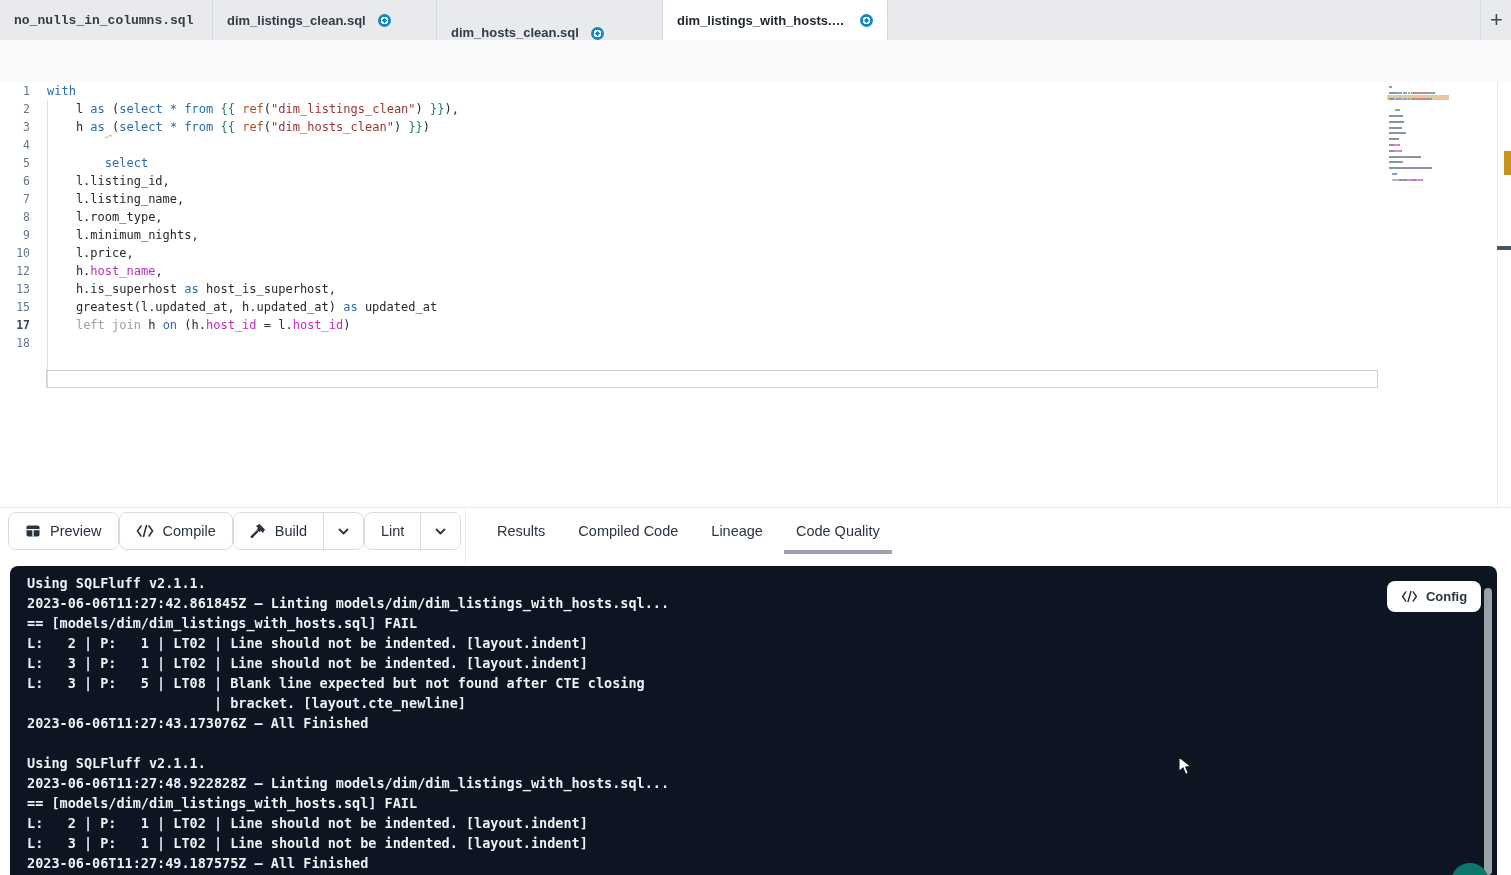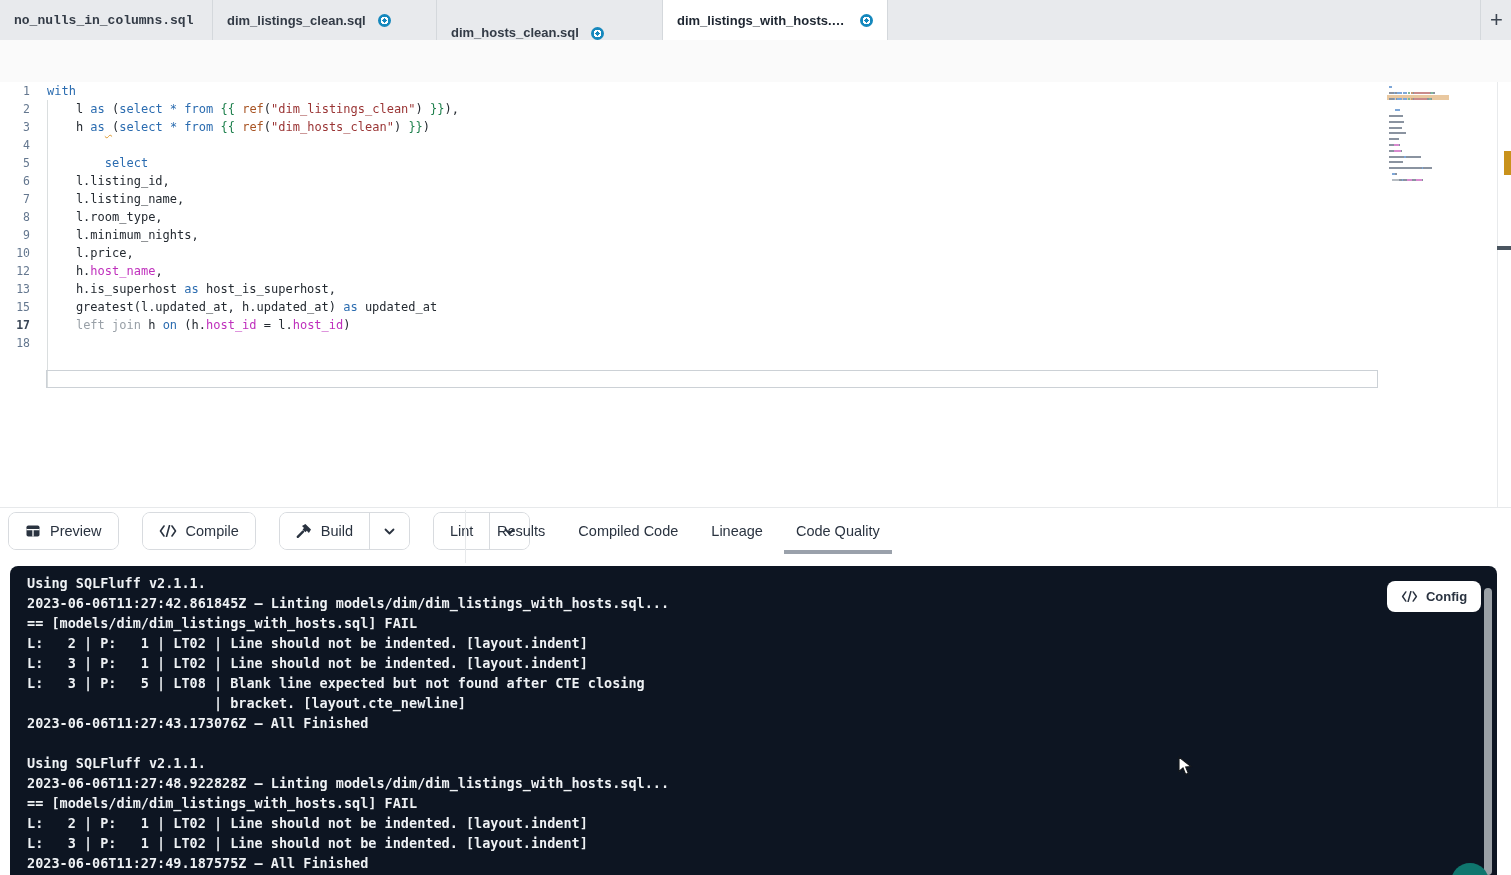--- a/index.html
+++ b/index.html
@@ -60,21 +60,21 @@
   .mm-row { position:absolute; left:0; height:2px; display:flex; }
   .mm-seg { height:2px; display:inline-block; }
   .mm-highlight { position:absolute; left:1387px; top:13px; width:62px; height:5px;
                   background:#e9c8a0; }
   .ruler-gold { position:absolute; left:1504px; top:69px; width:7px; height:24px; background:#c9921b; }
   .ruler-dark { position:absolute; left:1497px; top:164px; width:14px; height:4px; background:#4a5560; }
 
   
   .toolbar { position:absolute; left:0; top:507px; width:1511px; height:59px; background:#fff;
              border-top:1px solid #e7e9eb; }
-  .tool-left { position:absolute; left:8px; top:4px; display:flex; gap:23px; }
+  .tool-left { position:absolute; left:8px; top:4px; display:flex; gap:0; }
   .tbtn-group { display:flex; border:1px solid #d8dbdf; border-radius:8px; background:#fff;
                 height:38px; overflow:hidden; }
   .tbtn { display:flex; align-items:center; gap:9px; padding:0 16px; background:#fff; border:none;
           font-size:14.5px; font-weight:500; color:#2a3340; cursor:pointer;
           font-family:"Liberation Sans", sans-serif; }
   .tbtn-caret { width:40px; display:flex; align-items:center; justify-content:center;
                 border:none; border-left:1px solid #d8dbdf; background:#fff; cursor:pointer; }
   .tool-divider { position:absolute; left:465px; top:2px; width:1px; height:53px; background:#e7e9eb; }
   .rtabs { position:absolute; left:497px; top:4px; height:38px; display:flex; gap:33px;
            align-items:center; }

